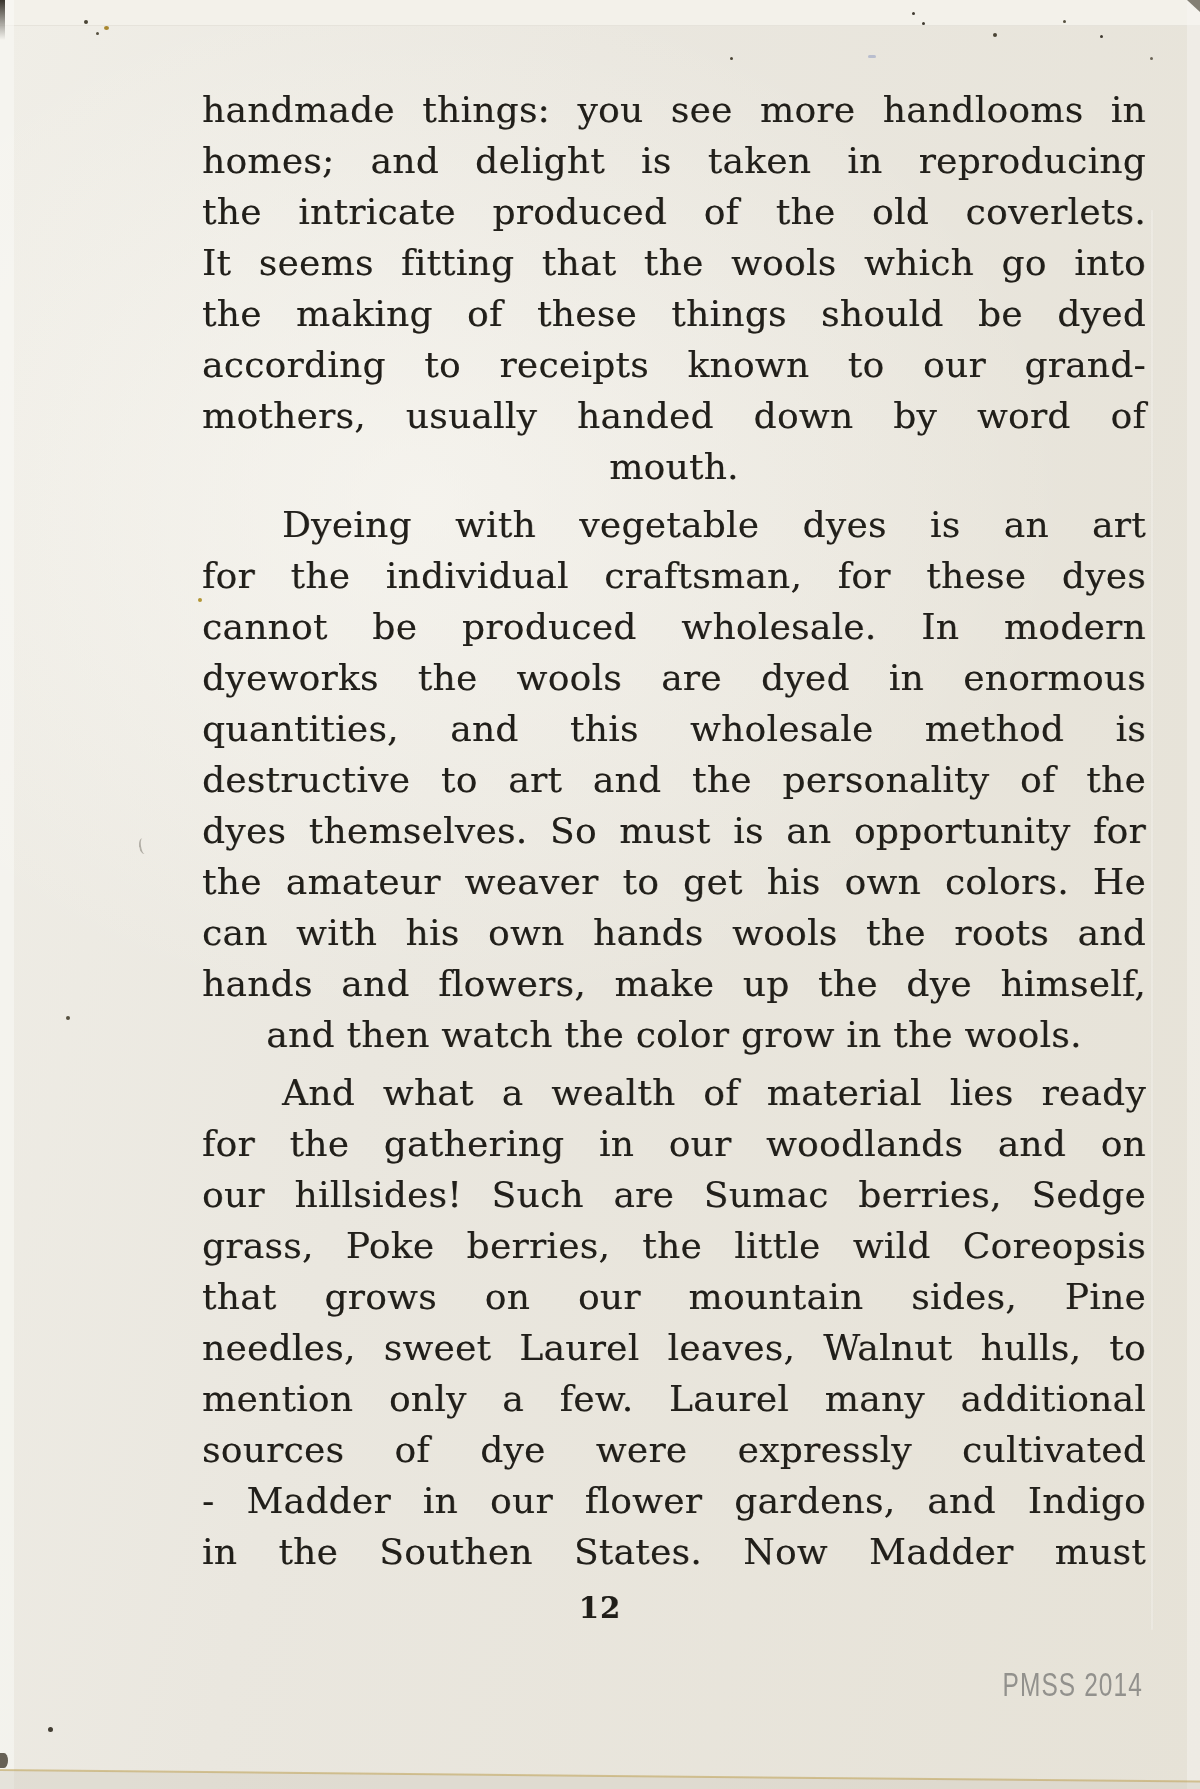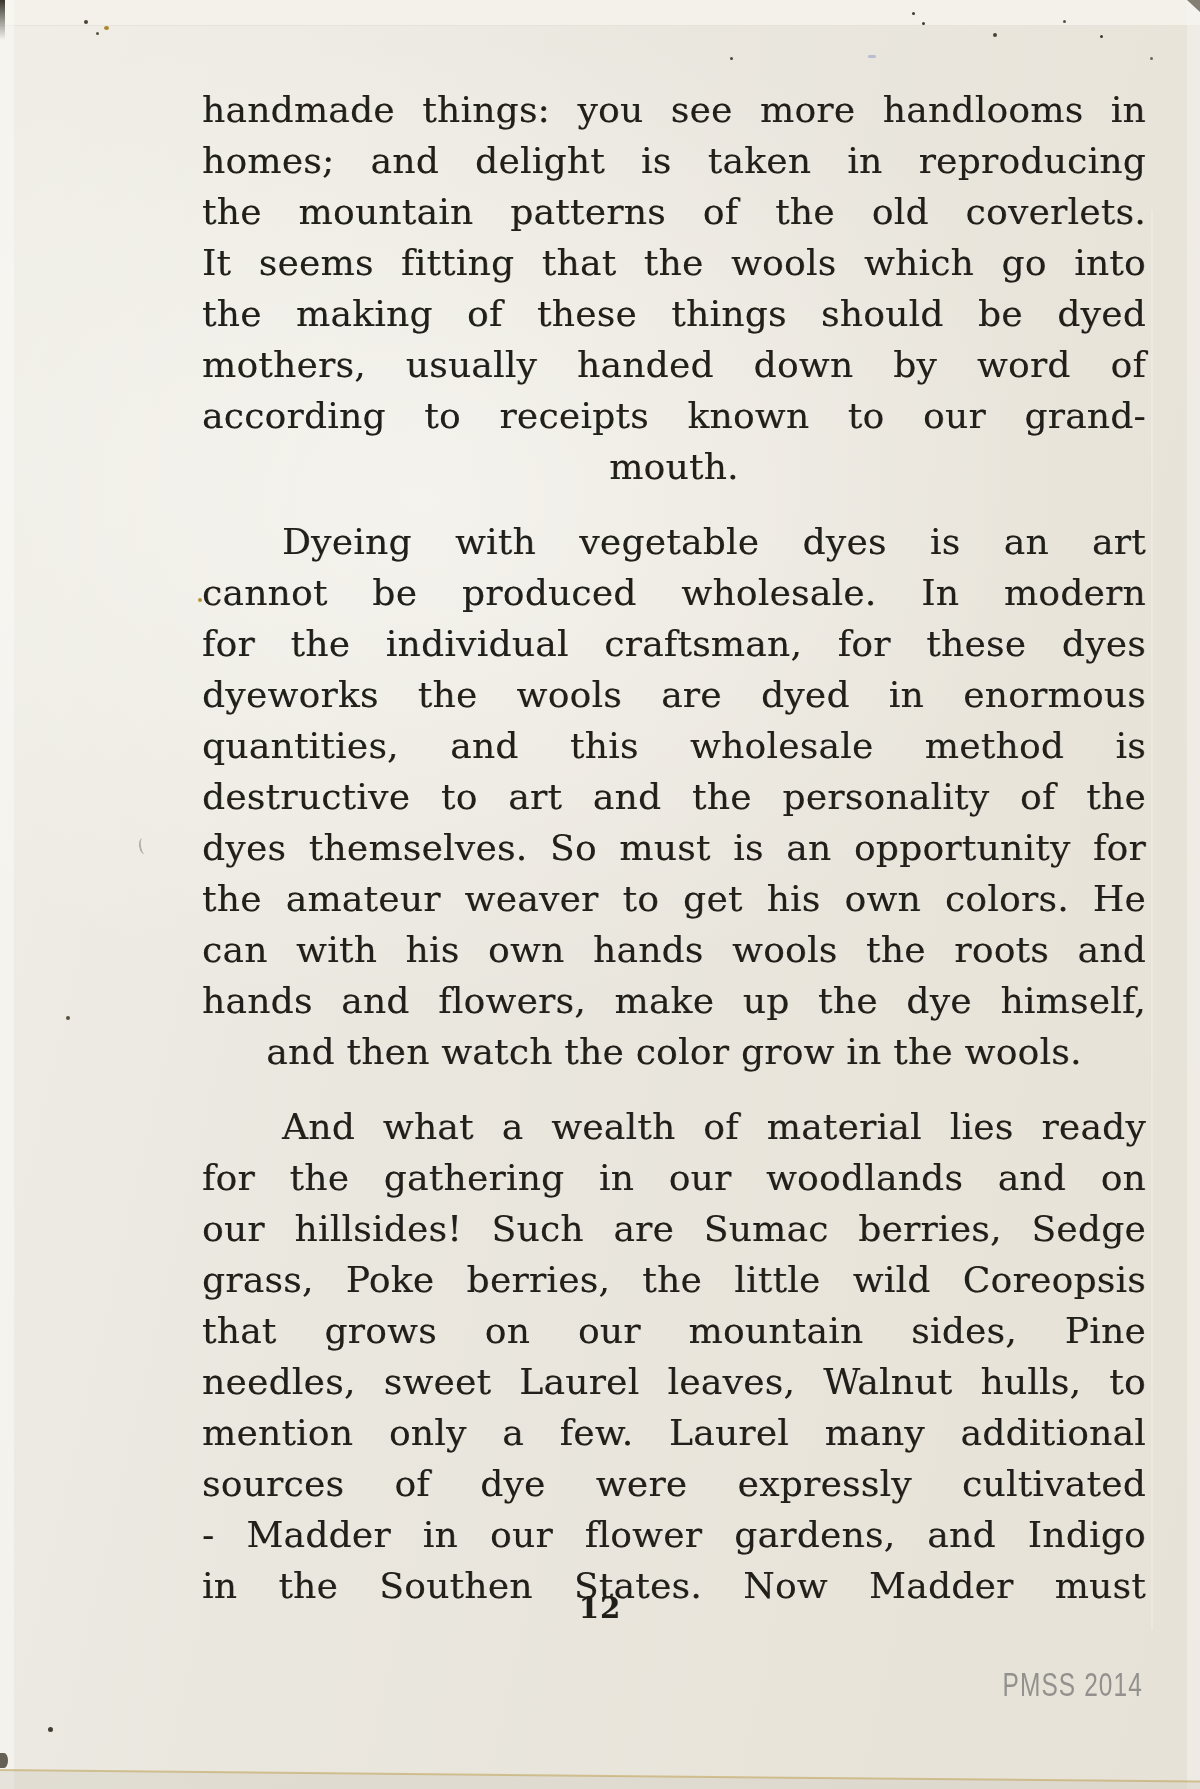--- a/index.html
+++ b/index.html
@@ -29,21 +29,21 @@
   .text-block {
     position: absolute;
     left: 202px; top: 84px; width: 944px;
     font-size: 36px;
     line-height: 51px;
     color: #211f1a;
     letter-spacing: 0.25px;
     text-shadow: 0.4px 0.4px 0.6px rgba(30,26,20,0.45);
   }
   .para { margin: 0; padding: 0; }
-  .para + .para { margin-top: 24px; }
+  .para + .para { margin-top: 7px; }
   .line { margin: 0; padding: 0; text-align: center; }
   .just { text-align: justify; text-align-last: justify; }
   .indent { padding-left: 80px; }
   
   .page-number {
     position: absolute; left: 0; top: 1591px; width: 1200px;
     text-align: center; font-size: 29px; font-weight: bold;
     letter-spacing: 1px; color: #201e19;
     text-shadow: 0.4px 0.4px 0.5px rgba(30,26,20,0.4);
   }
@@ -90,31 +90,31 @@
   <div class="left-strip"></div>
   <div class="right-strip"></div>
   <div class="corner-tl"></div>
   <div class="corner-tr"></div>
   <div class="crease"></div>
 
   <main class="text-block">
     <section class="para">
       <div class="line just">handmade things: you see more handlooms in</div>
       <div class="line just">homes; and delight is taken in reproducing</div>
-      <div class="line just">the mountain patterns of the old coverlets.</div>
+      <div class="line just">the intricate produced of the old coverlets.</div>
       <div class="line just">It seems fitting that the wools which go into</div>
       <div class="line just">the making of these things should be dyed</div>
+      <div class="line just">according to receipts known to our grand-</div>
       <div class="line just">mothers, usually handed down by word of</div>
-      <div class="line just">according to receipts known to our grand-</div>
       <div class="line">mouth.</div>
     </section>
     <section class="para">
       <div class="line just indent">Dyeing with vegetable dyes is an art</div>
+      <div class="line just">for the individual craftsman, for these dyes</div>
       <div class="line just">cannot be produced wholesale. In modern</div>
-      <div class="line just">for the individual craftsman, for these dyes</div>
       <div class="line just">dyeworks the wools are dyed in enormous</div>
       <div class="line just">quantities, and this wholesale method is</div>
       <div class="line just">destructive to art and the personality of the</div>
       <div class="line just">dyes themselves. So must is an opportunity for</div>
       <div class="line just">the amateur weaver to get his own colors. He</div>
       <div class="line just">can with his own hands wools the roots and</div>
       <div class="line just">hands and flowers, make up the dye himself,</div>
       <div class="line">and then watch the color grow in the wools.</div>
     </section>
     <section class="para">

